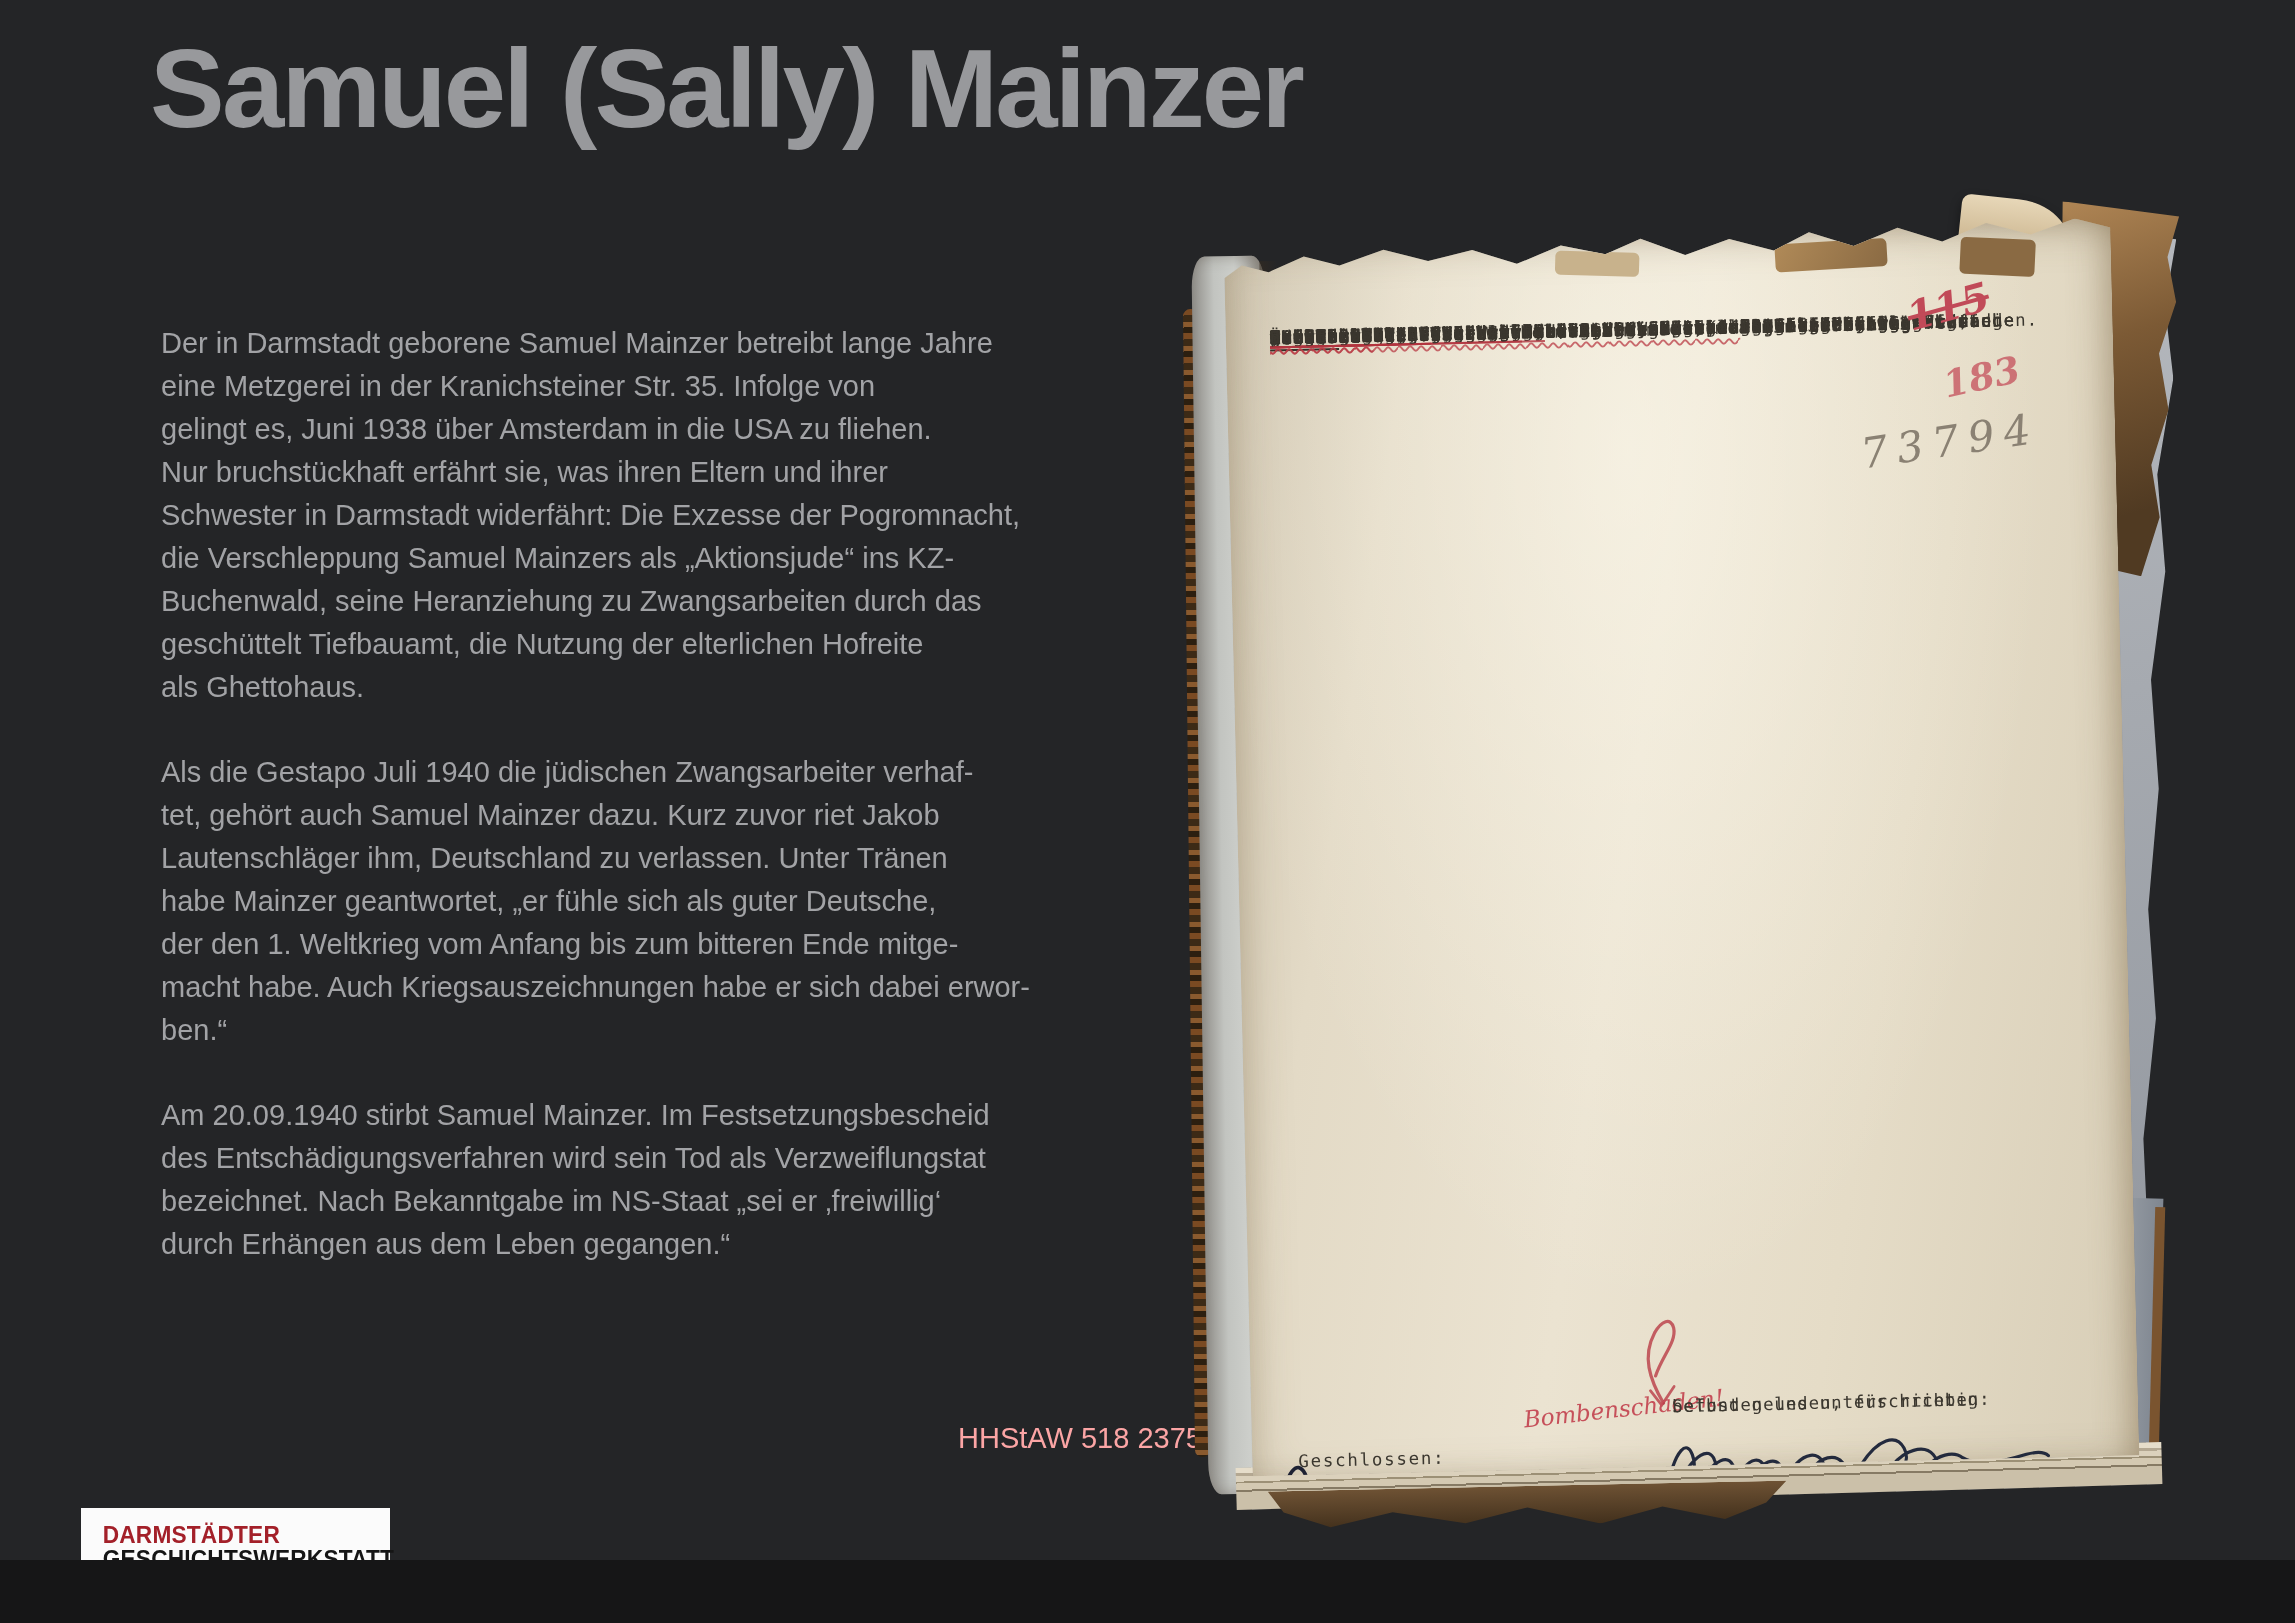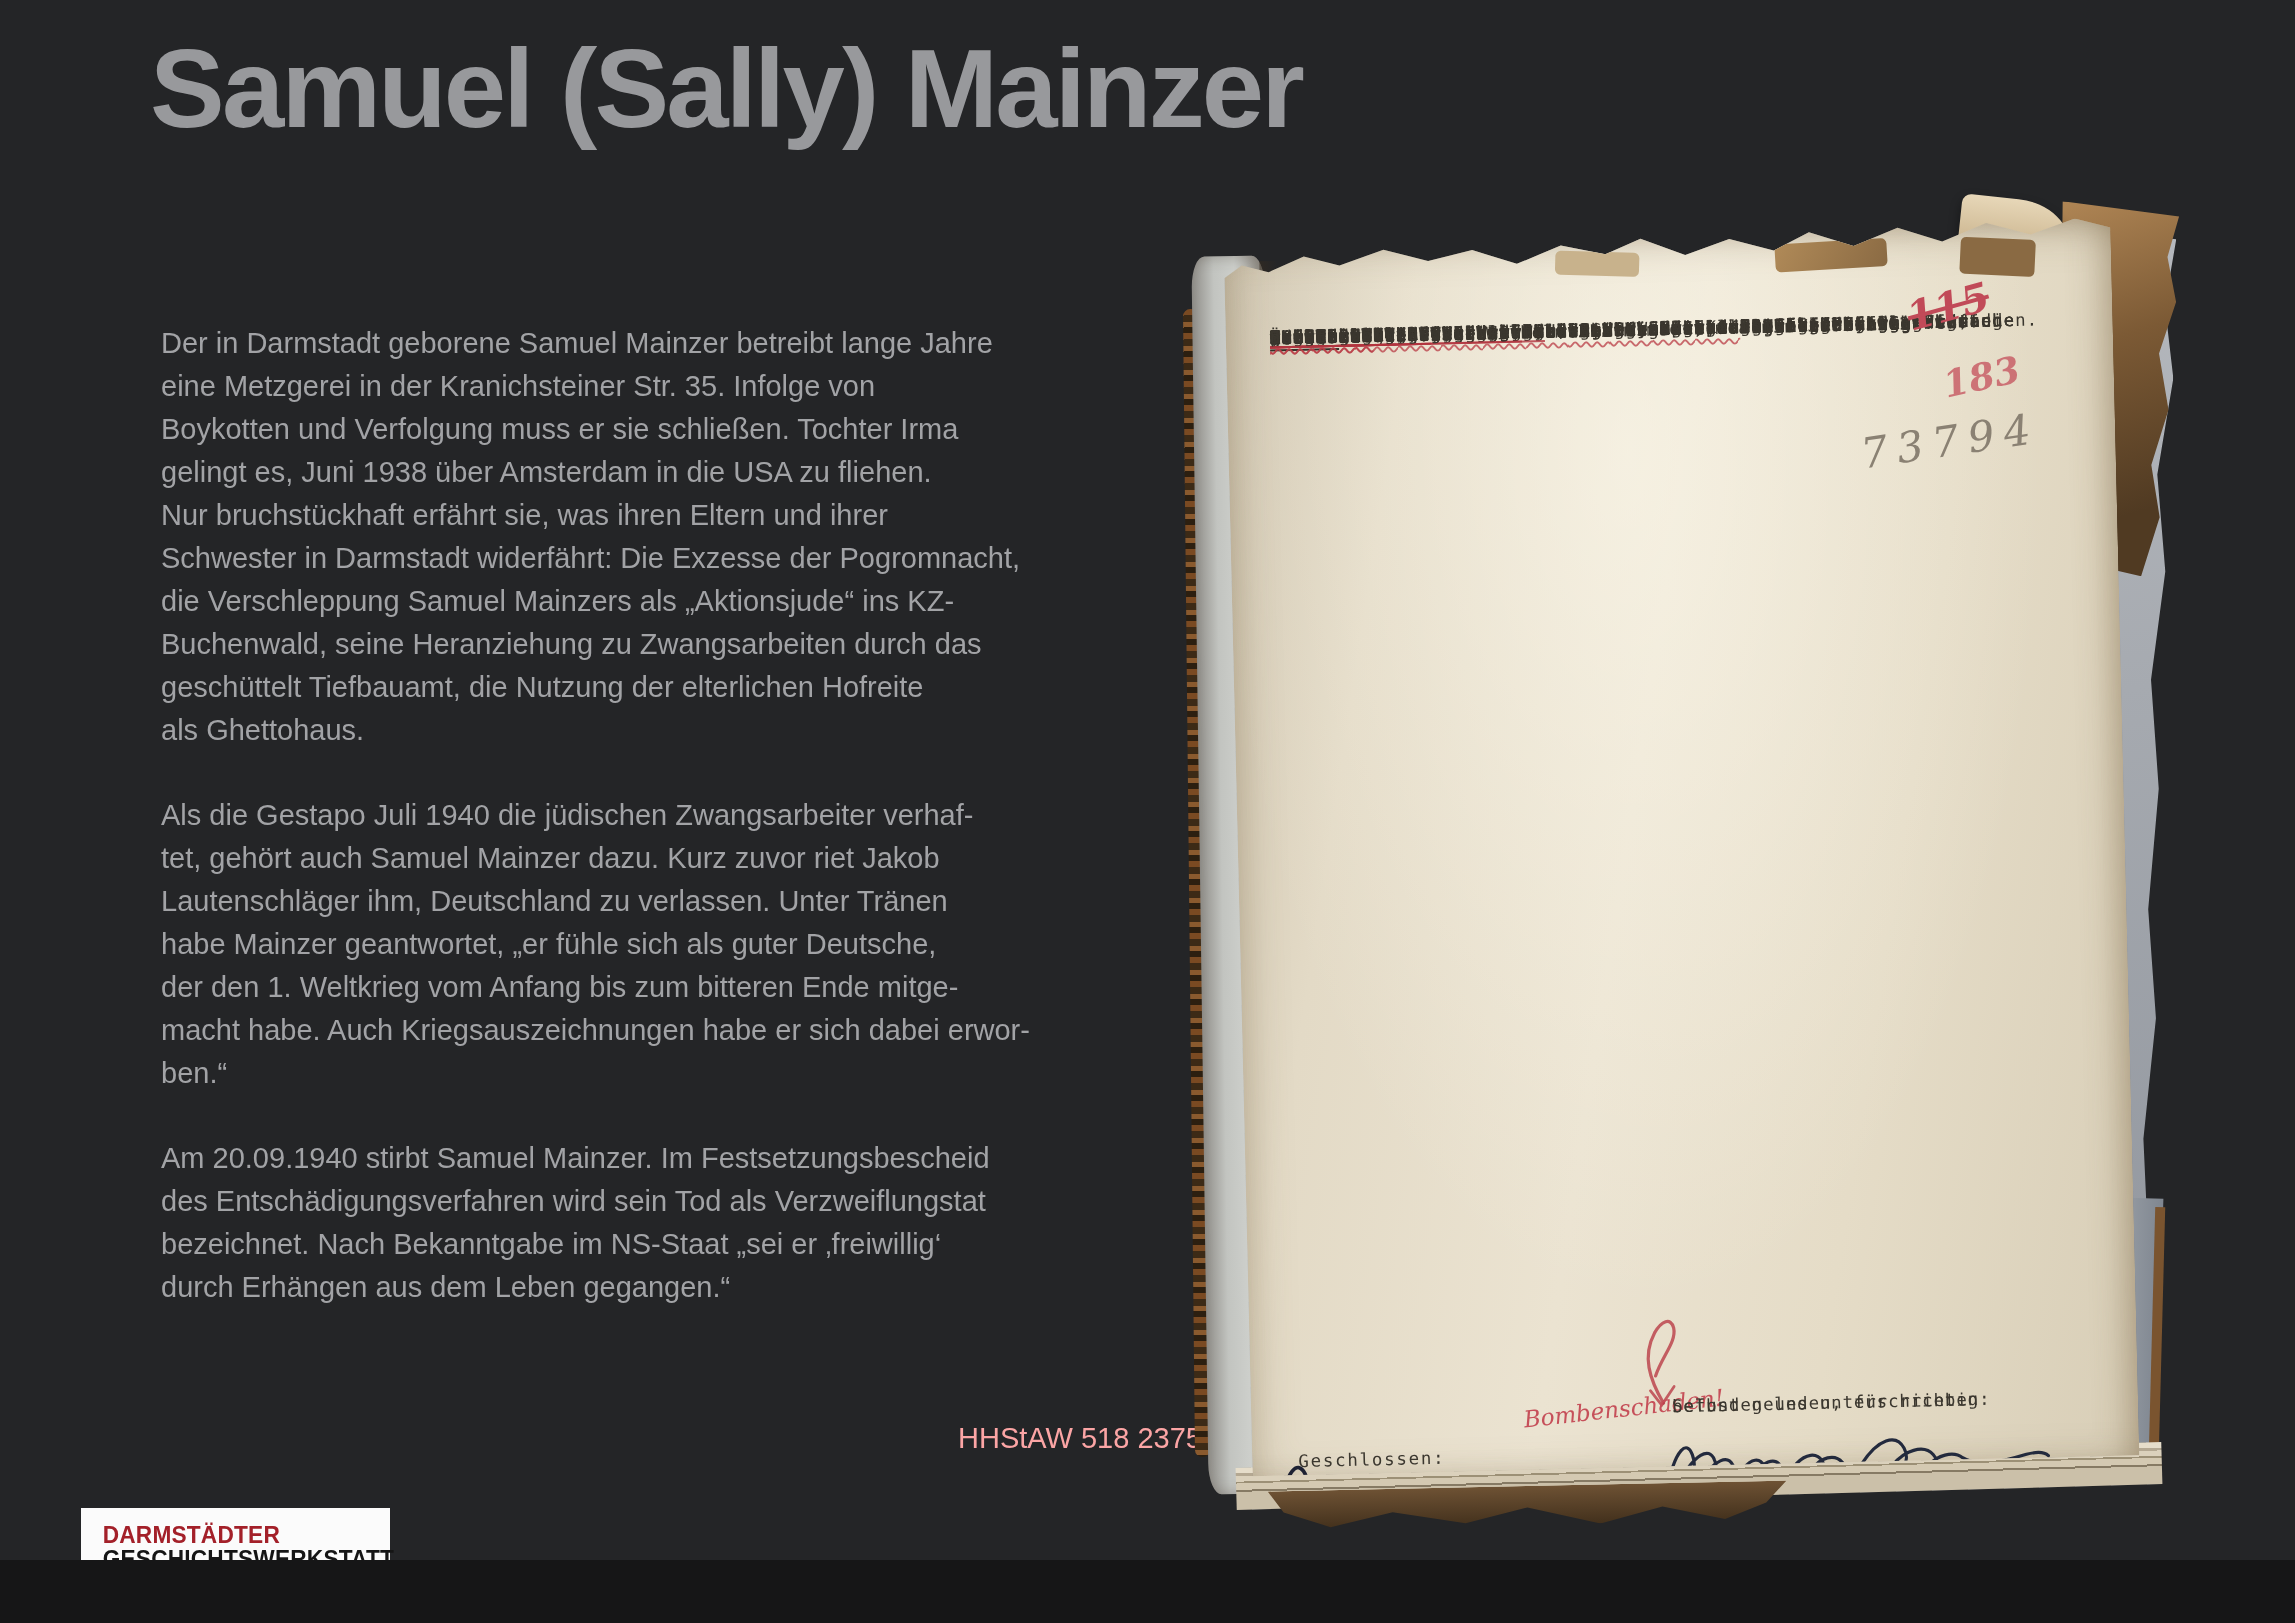--- a/index.html
+++ b/index.html
@@ -107,21 +107,20 @@
 <body>
 
 <div id="stage">
 
   <div class="title">Samuel (Sally) Mainzer</div>
 
   <div class="body-text">
       <div class="para">
         <div class="pline">Der in Darmstadt geborene Samuel Mainzer betreibt lange Jahre</div>
         <div class="pline">eine Metzgerei in der Kranichsteiner Str. 35. Infolge von</div>
-        <div class="pline">Boykotten und Verfolgung muss er sie schließen. Tochter Irma</div>
         <div class="pline">gelingt es, Juni 1938 über Amsterdam in die USA zu fliehen.</div>
         <div class="pline">Nur bruchstückhaft erfährt sie, was ihren Eltern und ihrer</div>
         <div class="pline">Schwester in Darmstadt widerfährt: Die Exzesse der Pogromnacht,</div>
         <div class="pline">die Verschleppung Samuel Mainzers als „Aktionsjude“ ins KZ-</div>
         <div class="pline">Buchenwald, seine Heranziehung zu Zwangsarbeiten durch das</div>
         <div class="pline">geschüttelt Tiefbauamt, die Nutzung der elterlichen Hofreite</div>
         <div class="pline">als Ghettohaus.</div>
       </div>
       <div class="para">
         <div class="pline">Als die Gestapo Juli 1940 die jüdischen Zwangsarbeiter verhaf-</div>

